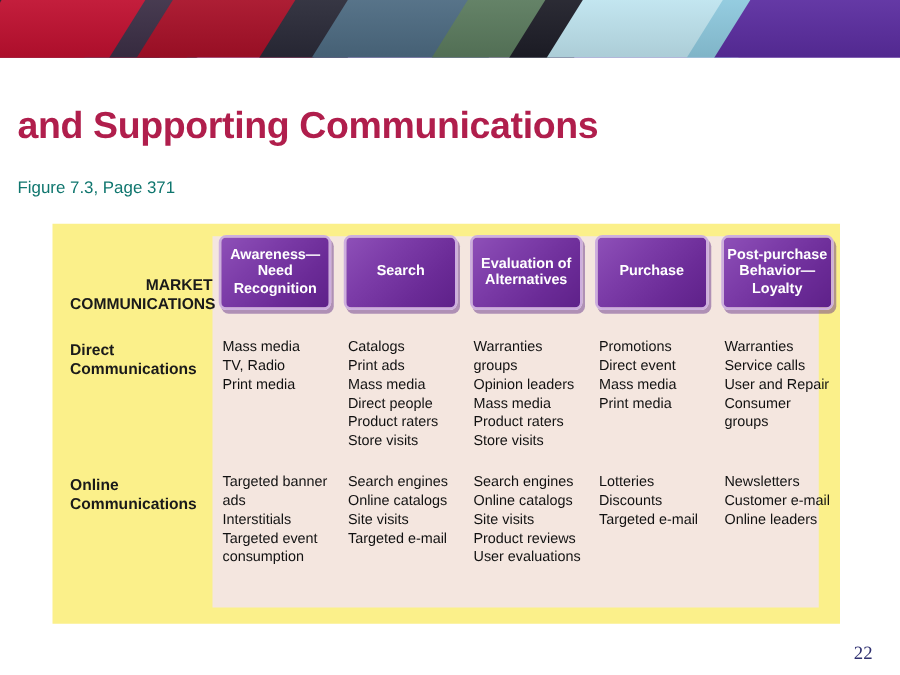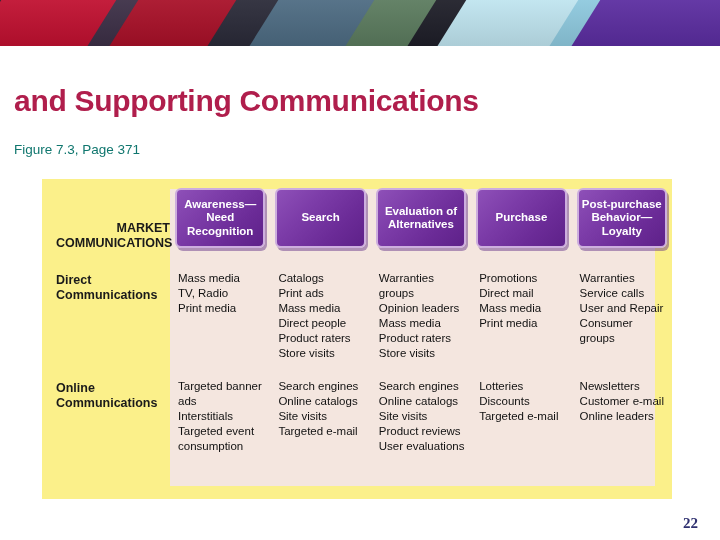--- a/index.html
+++ b/index.html
@@ -156,21 +156,21 @@
     padding: 6px 6px 0 8px;
   }
   .listcell .item { white-space: normal; }
 
   
   #pagenum {
     position: absolute;
     right: 22px;
     bottom: 8px;
     font-family: "Liberation Serif", serif;
-    font-weight: bold;
+    font-weight: normal;
     font-size: 15px;
     color: #2f3070;
     margin-left: 48px;
   }
 </style>
 </head>
 <body>
 
 <div id="slide">
 
@@ -255,21 +255,21 @@
           </div>
         <div class="listcell">
             <div class="item">Warranties groups</div>
             <div class="item">Opinion leaders</div>
             <div class="item">Mass media</div>
             <div class="item">Product raters</div>
             <div class="item">Store visits</div>
           </div>
         <div class="listcell">
             <div class="item">Promotions</div>
-            <div class="item">Direct mail</div>
+            <div class="item">Direct event</div>
             <div class="item">Mass media</div>
             <div class="item">Print media</div>
           </div>
         <div class="listcell">
             <div class="item">Warranties</div>
             <div class="item">Service calls</div>
             <div class="item">User and Repair</div>
             <div class="item">Consumer groups</div>
           </div>
 

